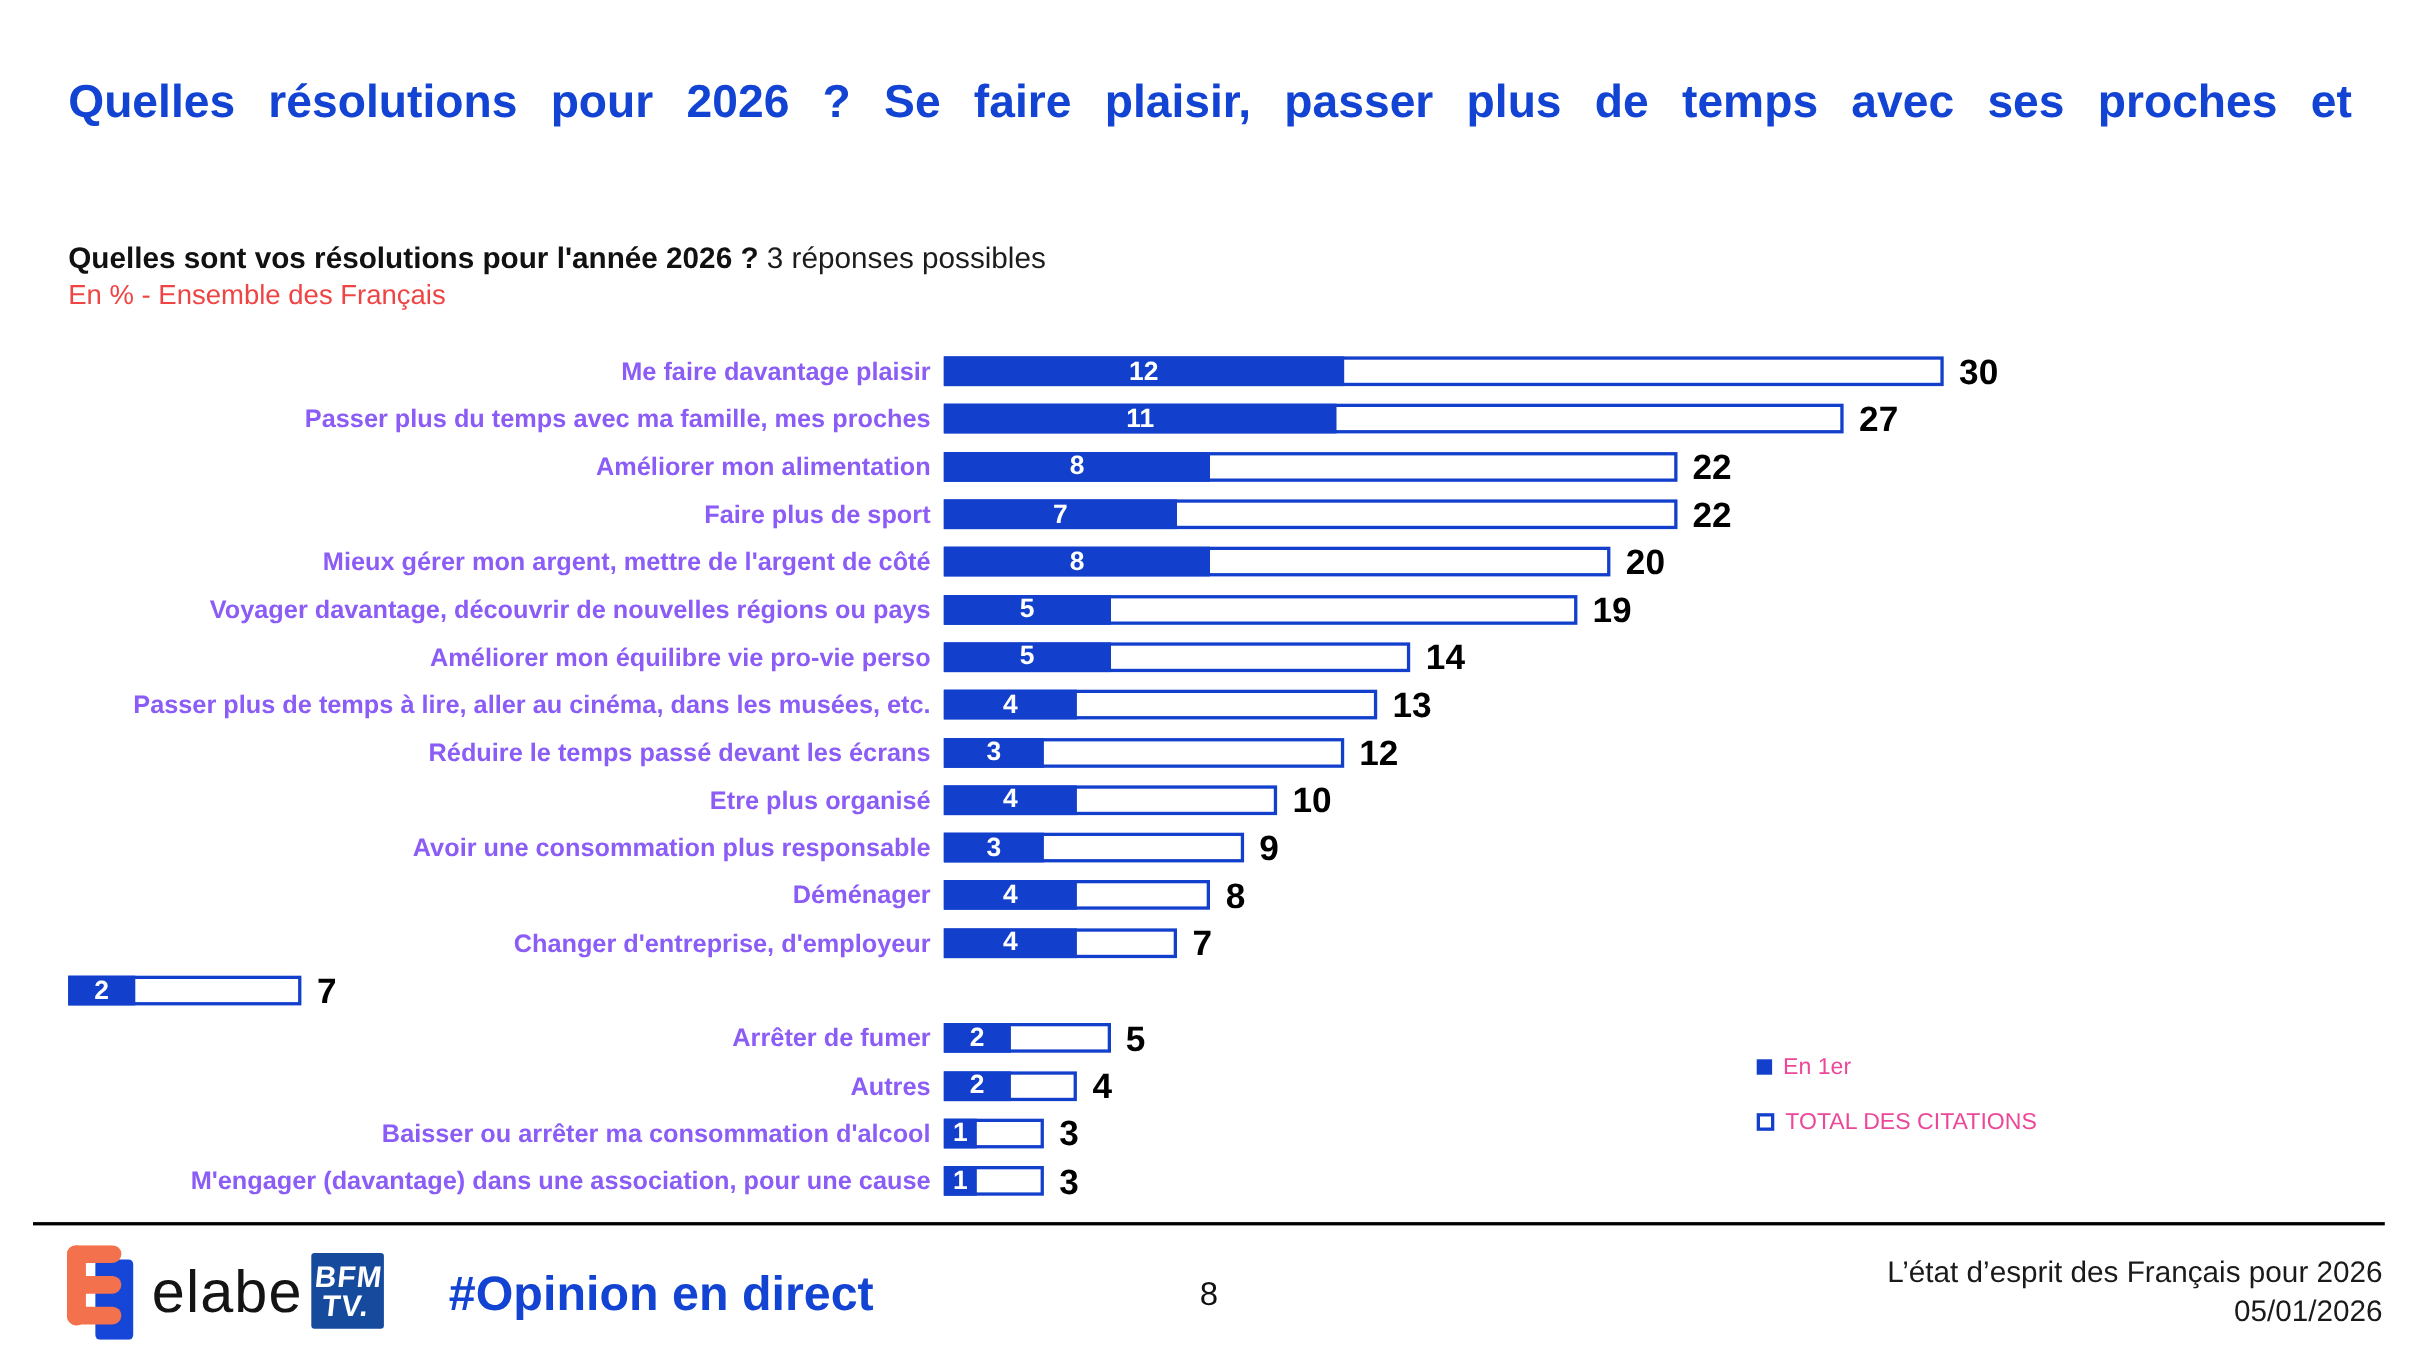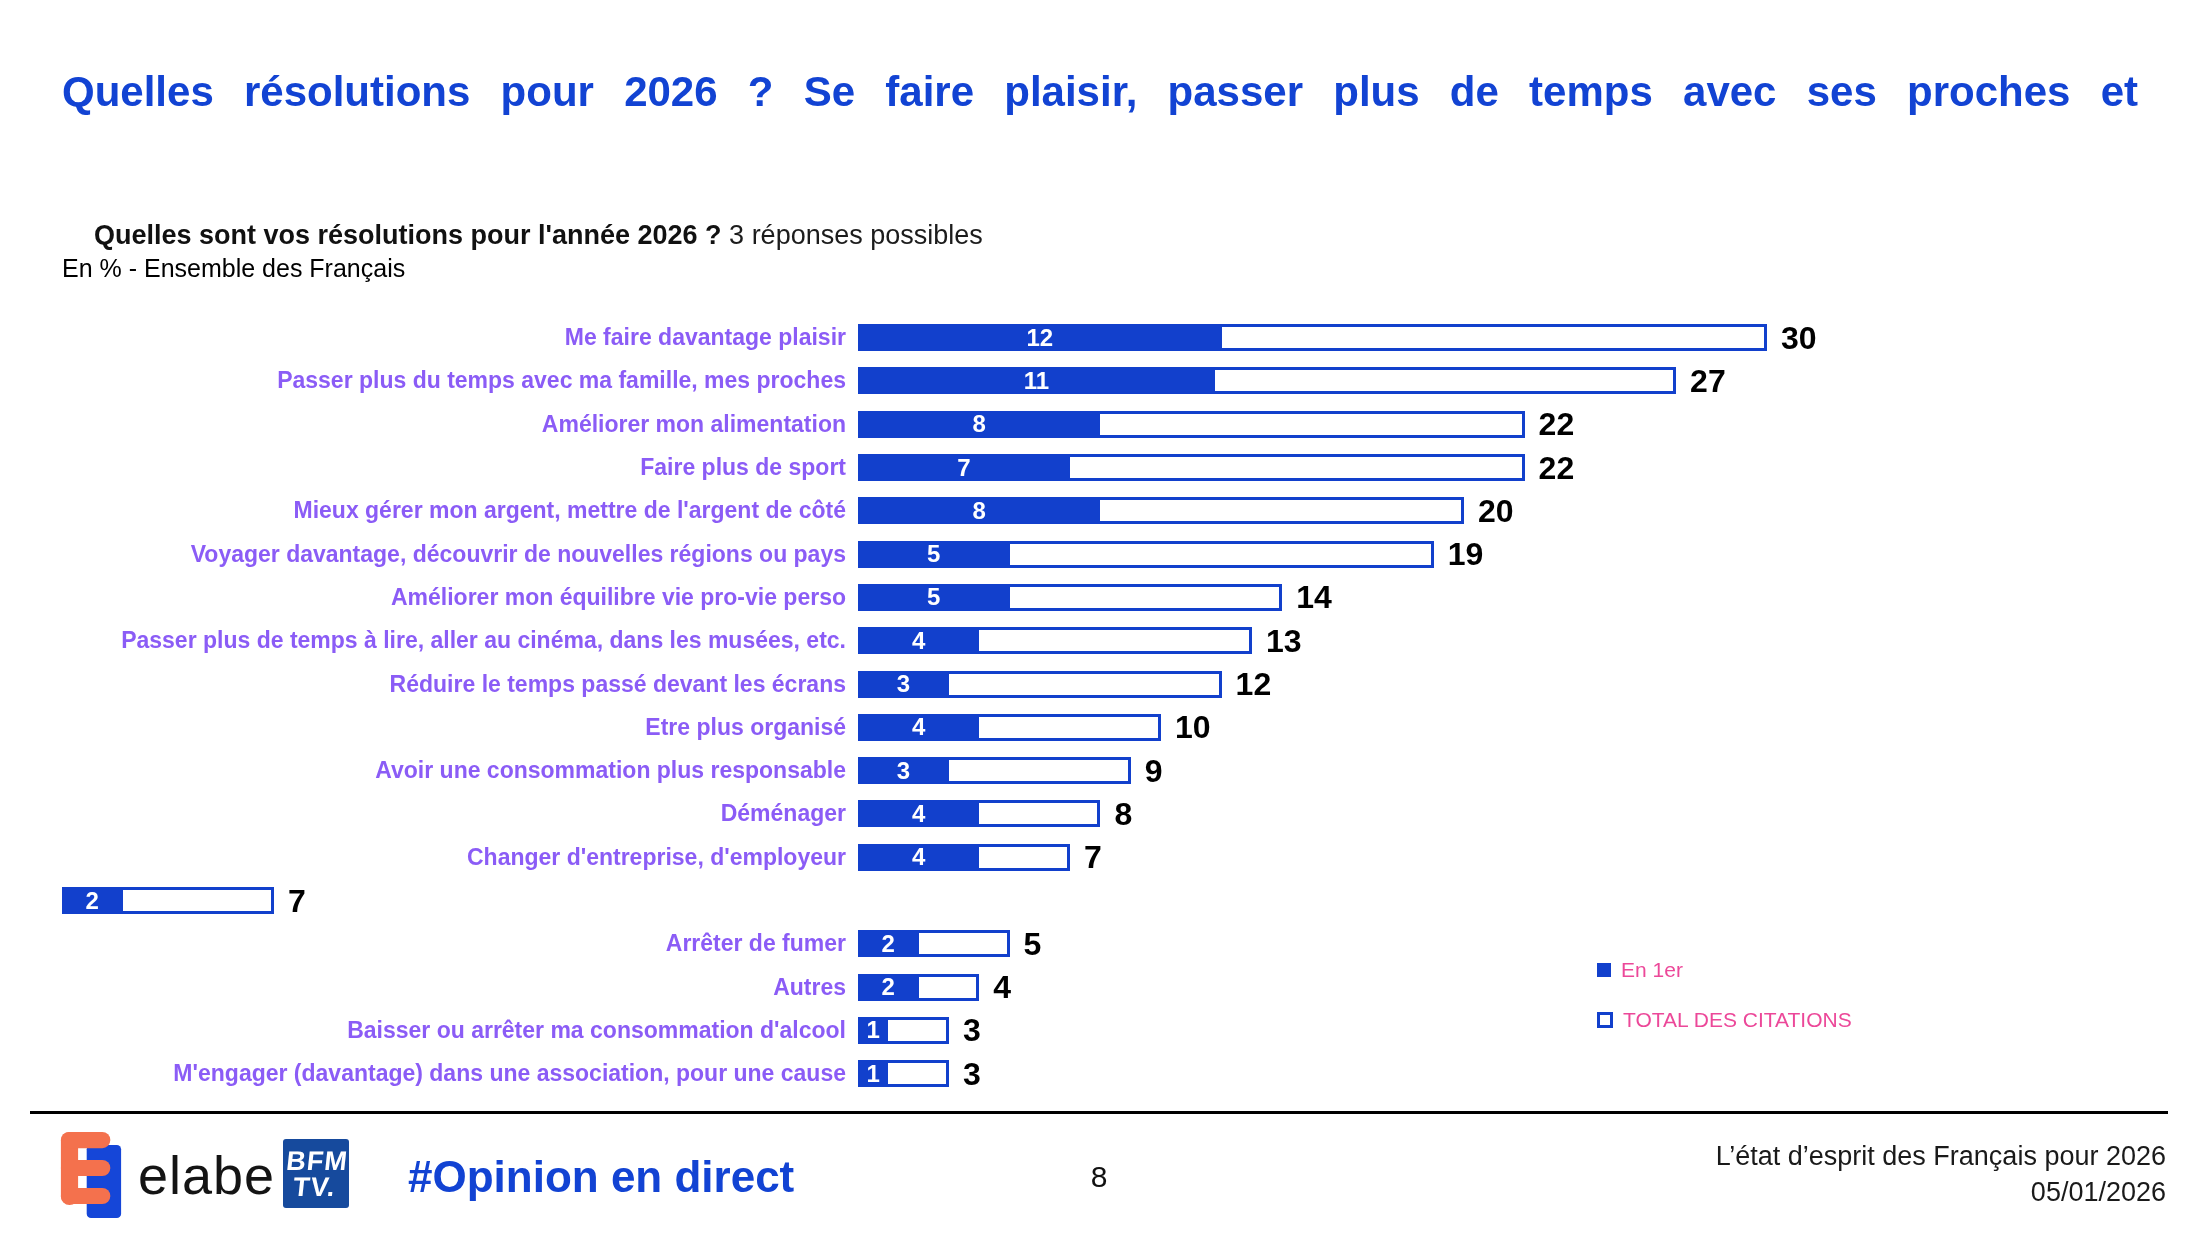--- a/index.html
+++ b/index.html
@@ -8,22 +8,22 @@
   .slide{position:absolute;inset:0;}
 
   
   .title{position:absolute;left:62px;right:60px;top:64px;color:#1243d3;font-weight:bold;
          font-size:42px;line-height:55px;}
   .title .l1{text-align:justify;text-align-last:justify;text-justify:inter-word;}
   .title .l2{text-align:left;}
 
   
   .subtitle{position:absolute;left:62px;top:218px;font-size:27px;color:#1c1c1c;line-height:34px;}
-  .subtitle .q{font-weight:bold;color:#111;margin-left:32px;}
-  .subnote{position:absolute;left:62px;top:254px;font-size:25px;color:#000000;}
+  .subtitle .q{font-weight:bold;color:#111;}
+  .subnote{position:absolute;left:62px;top:254px;font-size:25px;color:#ef4444;}
 
   
   .chart{position:absolute;left:62px;top:316px;width:2074px;}
   .row{display:flex;align-items:center;height:43.3px;}
   .row-label{width:784px;padding-right:12px;text-align:right;font-weight:bold;
              font-size:23px;color:#8b5cf6;white-space:nowrap;}
   .bar-outline{position:relative;height:27px;border:3px solid #1240cc;box-sizing:border-box;
                background:#fff;flex:0 0 auto;}
   .bar-fill{position:absolute;left:-3px;top:-3px;height:27px;background:#1240cc;
             display:flex;align-items:center;justify-content:center;}

